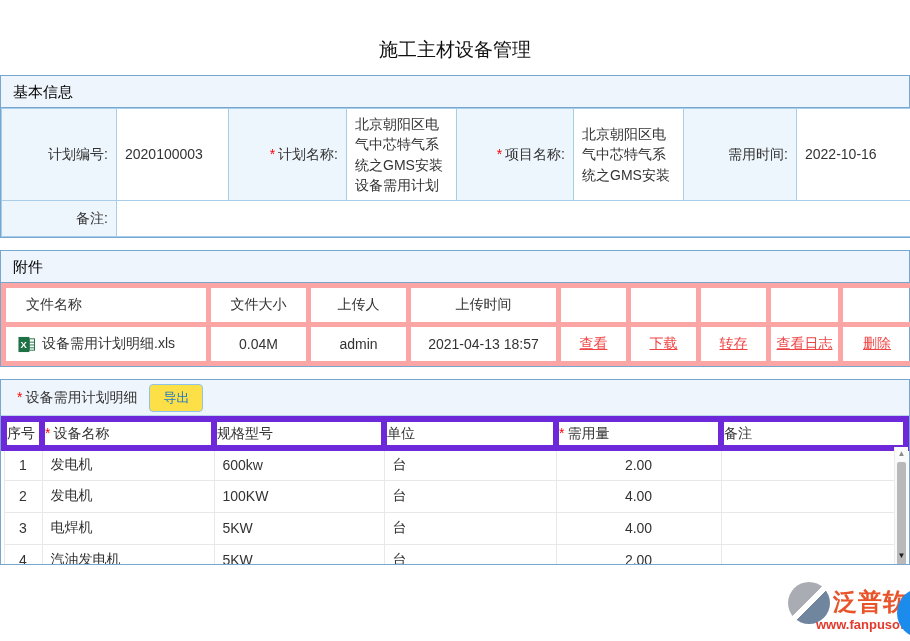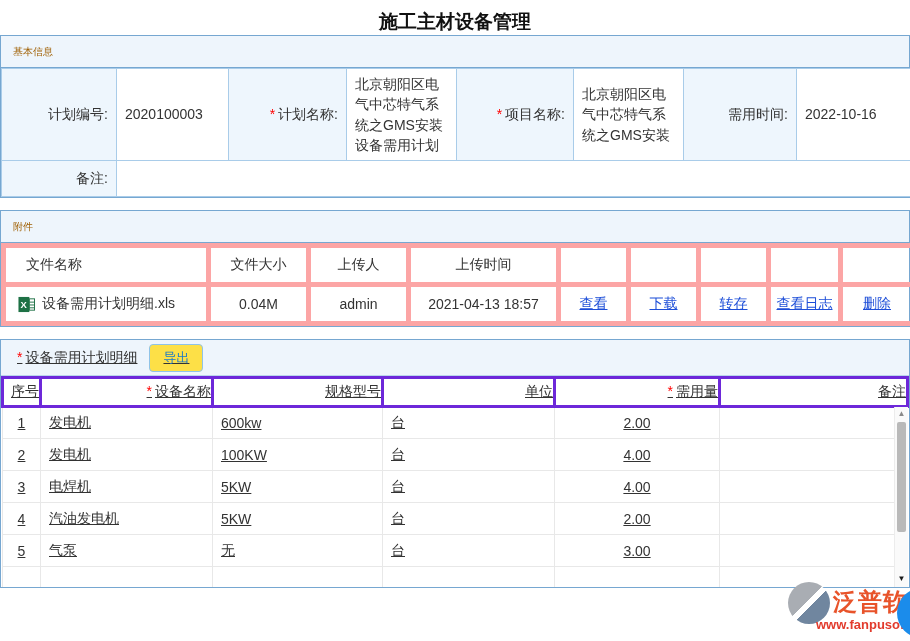--- a/index.html
+++ b/index.html
@@ -3,51 +3,51 @@
 <meta charset="utf-8">
 <style>
   * { margin:0; padding:0; box-sizing:border-box; }
   html,body { background:#fff; }
   .page {
     width:910px; height:641px; position:relative; overflow:hidden;
     background:#fff; color:#333;
     font-family:"Liberation Sans","DejaVu Sans",sans-serif;
     margin:0 auto; font-size:14px;
   }
-  .title { text-align:center; font-size:19px; font-weight:bold; color:#111; padding:9px 0 0; }
+  .title { text-align:center; font-size:19px; font-weight:normal; color:#111; padding:9px 0 12px;margin-top:28px; }
 
   .section { border:1px solid #76a7d1; margin:0 0 12px; background:#fff; }
   .sec-head { background:#eef5fc; height:32px; line-height:31px; padding-left:12px;
-              font-size:10px; color:#a16207; border-bottom:1px solid #76a7d1; }
+              font-size:15px; color:#000000; border-bottom:1px solid #76a7d1; }
 
   table { width:100%; border-collapse:collapse; table-layout:fixed; font-size:14px; color:#333; }
 
   
   .binfo td { border:1px solid #a9cce9; vertical-align:middle; }
   .binfo .r1 td { height:92px; }
   .binfo .r2 td { height:36px; }
   .binfo .r3 td { height:36px; }
   .lab { background:#eef6fd; text-align:right; padding:4px 8px 4px 2px; }
   .val { background:#fff; text-align:left; padding:4px 8px; word-break:break-all; line-height:1.45; }
   .req { color:#ff0000; margin-right:3px; }
 
   
   .attach th, .attach td { border:5px solid #fca5a5; height:39px; font-weight:normal; text-align:center; }
   .attach th.left { text-align:left; padding-left:20px; }
   .filecell { display:flex; align-items:center; gap:7px; padding-left:12px; text-align:left; }
-  .lnk { color:#1d4ed8; text-decoration:underline; cursor:pointer; }
-
-  
-  .details { height:249px; overflow:hidden; position:relative; margin-bottom:8px;text-decoration:underline; }
+  .lnk { color:#ef4444; text-decoration:underline; cursor:pointer; }
+
+  
+  .details { height:186px; overflow:hidden; position:relative; margin-bottom:8px; }
   .d-head { background:#eef5fc; height:36px; border-bottom:1px solid #b9d5ec;
             display:flex; align-items:center; padding-left:16px; gap:12px; }
   .export-btn { background:#fde047; border:1px solid #8fc3e8; border-radius:4px;
                 color:#1a78c8; font-size:13px; padding:4px 13px; cursor:pointer;
                 font-family:inherit; }
-  .dtab th { border:3px solid #6d28d9; height:29px; font-weight:normal; text-align:right; }
+  .dtab th { border:6px solid #6d28d9; height:29px; font-weight:normal; text-align:left; }
   .dtab td { border:1px solid #e8e8e8; height:32px; padding:0 8px; background:#fff; }
   .dtab td.c { text-align:center; padding:0; }
 
   
   .vscroll { position:absolute; right:1px; top:67px; bottom:0; width:14px;
              background:#fafafa; border-left:1px solid #ececec; z-index:6; }
   .scr-up { height:14px; text-align:center; font-size:8px; line-height:14px; color:#8a8a8a; cursor:pointer; }
   .scr-thumb { margin:1px 2px; height:110px; background:#b9b9b9; border-radius:2px; cursor:pointer; }
   .scr-down { position:absolute; bottom:1px; left:0; right:0; height:14px; text-align:center;
               font-size:8px; line-height:14px; color:#1a1a1a; cursor:pointer; }

